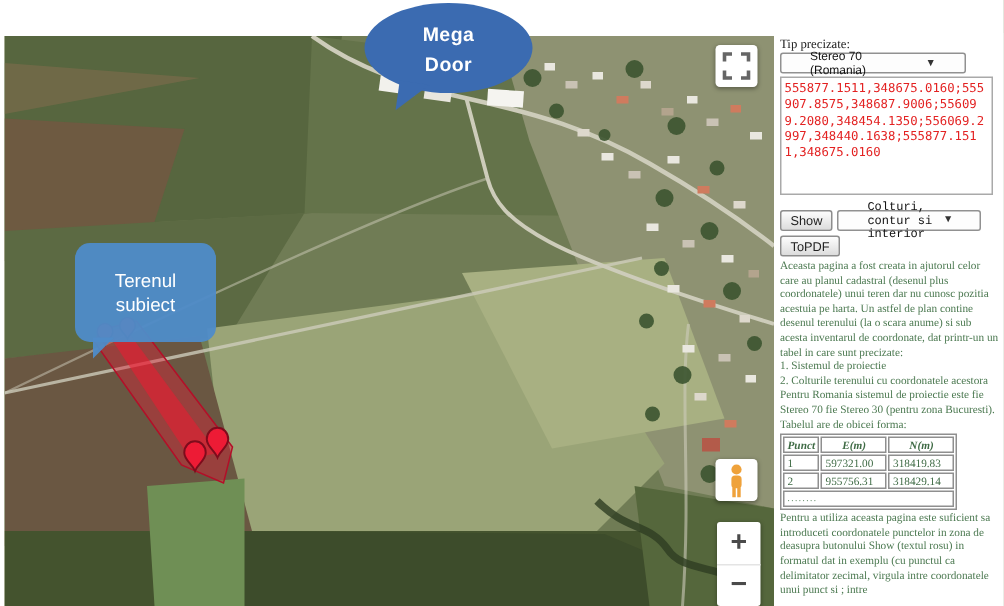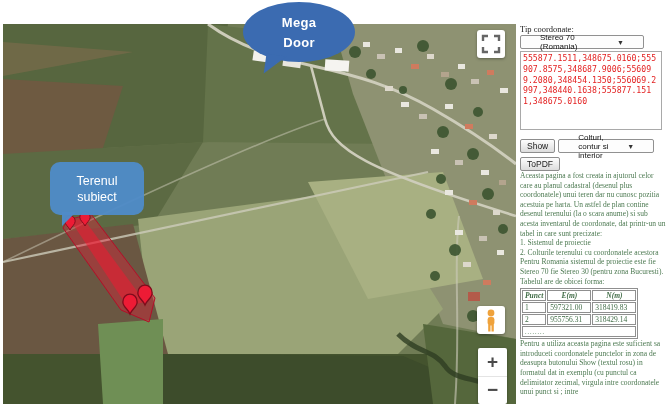--- a/index.html
+++ b/index.html
@@ -13,21 +13,21 @@
   .map svg { display:block; }
 
   
   .callout { position:absolute; display:flex; flex-direction:column; align-items:center;
     justify-content:center; color:#fff; text-align:right; z-index:5; }
   .callout-mega { left:243px; top:2px; width:112px; height:60px; border-radius:50%;
     background:#3b6bb1; font-size:13px; font-weight:600; letter-spacing:.3px; gap:5px; }
   .callout-mega::after { content:""; position:absolute; left:22px; bottom:-13px;
     width:0; height:0; border-top:20px solid #3b6bb1; border-right:20px solid transparent;
     transform:rotate(8deg); }
-  .callout-teren { left:50px; top:162px; width:94px; height:53px; border-radius:10px;
+  .callout-teren { left:50px; top:162px; width:94px; height:66px; border-radius:10px;
     background:rgba(79,139,200,.96); font-size:12.5px; font-weight:500; gap:2px; }
   .callout-teren::after { content:""; position:absolute; left:12px; bottom:-11px;
     width:0; height:0; border-top:14px solid rgba(79,139,200,.96);
     border-right:14px solid transparent; }
 
   
   .mapctrl { position:absolute; background:#fff; border-radius:3px;
     box-shadow:0 1px 3px rgba(0,0,0,.35); display:flex; align-items:center;
     justify-content:center; cursor:pointer; z-index:6; }
   .fullscreen-btn { left:477px; top:30px; width:28px; height:28px; }
@@ -48,21 +48,21 @@
     font-size:8px; color:#111; padding:1px 19px; height:14px; cursor:pointer; }
   .coord-select { width:124px; margin-bottom:2px; }
   .selectbox .arr { font-size:7px; color:#333; margin-left:3px; }
   .coords-area { width:142px; height:79px; border:1px solid #a9a9a9;
     font:8.2px/1.32 "DejaVu Sans Mono", monospace; color:#e32222; padding:1px 2px;
     resize:none; overflow:hidden; word-break:break-all; background:#fff; }
   .btnrow { display:flex; align-items:center; gap:3px; margin-top:5px; }
   .btn { border:1px solid #8d8d8d; background:linear-gradient(#fdfdfd,#dcdcdc);
     border-radius:2px; font-size:8.5px; color:#222; padding:1px 6px; height:14px;
     cursor:pointer; font-family:"Liberation Sans", sans-serif; }
-  .mode-select { width:96px; }
+  .mode-select { width:96px;font-family:Liberation Mono, monospace; }
   .topdf { margin-top:2px; }
   .ptext { font:7.5px/9.6px "Liberation Serif", serif; color:#4d7a52; margin-top:0;
     text-align:left; }
   .plist { font:7.5px/9.6px "Liberation Serif", serif; color:#4d7a52; }
 
   table.coordtbl { border-collapse:separate; border-spacing:1px; margin-top:2px;
     border:1px solid #8f8f8f; font:7.5px "Liberation Serif", serif; color:#3f6b45; }
   .coordtbl th, .coordtbl td { border:1px solid #8f8f8f; height:11px; padding:0 2px; }
   .coordtbl th { font-weight:700; text-align:center;font-style:italic; }
   .coordtbl .c-punct { width:18px; }
@@ -196,21 +196,21 @@
         <rect x="14.5" y="19" width="2.3" height="6.5"></rect>
       </g>
     </svg>
   </div>
   <div class="zoomstack">
     <div class="zoombtn">+</div>
     <div class="zoombtn">−</div>
   </div>
 
   <div class="panel">
-    <div class="coord-label">Tip coordonate:</div>
+    <div class="coord-label">Tip precizate:</div>
     <div class="selectbox coord-select">
       <span>Stereo 70 (Romania)</span>
       <span class="arr">▼</span>
     </div>
     <textarea class="coords-area" spellcheck="false" style="">555877.1511,348675.0160;555907.8575,348687.9006;556099.2080,348454.1350;556069.2997,348440.1638;555877.1511,348675.0160</textarea>
     <div class="btnrow">
       <button class="btn">Show</button>
       <div class="selectbox mode-select">
         <span>Colturi, contur si interior</span>
         <span class="arr">▼</span>

